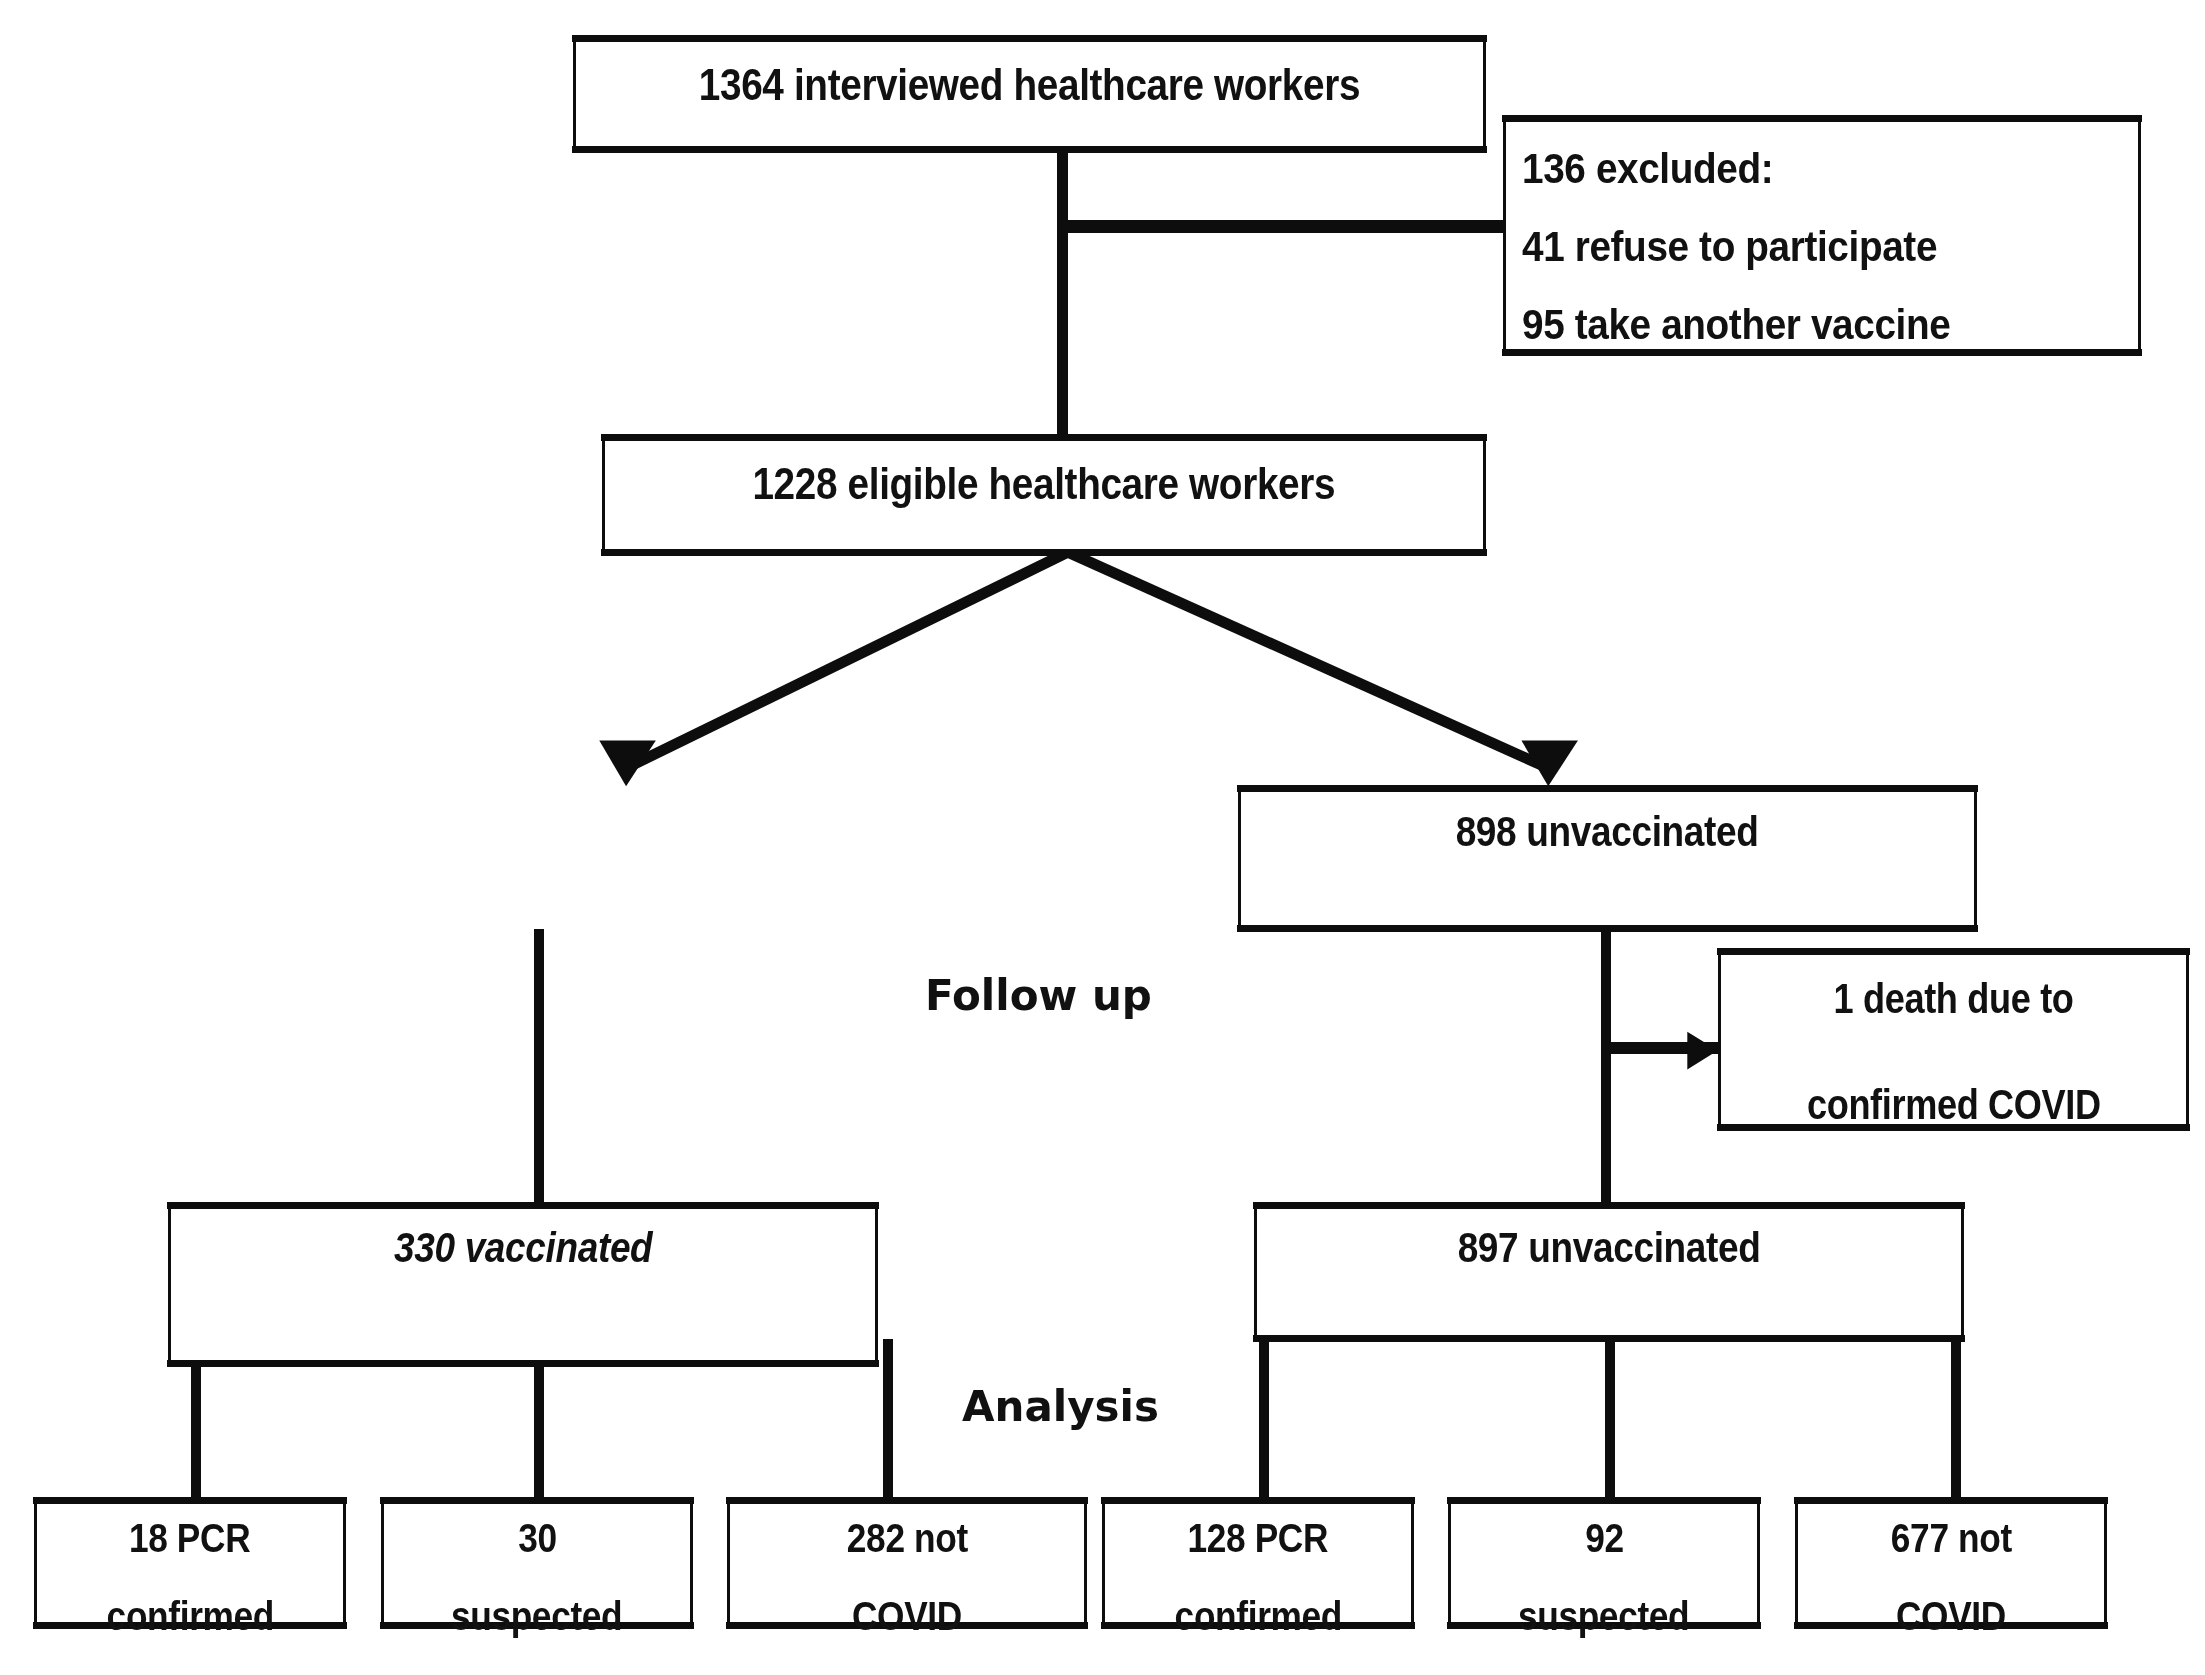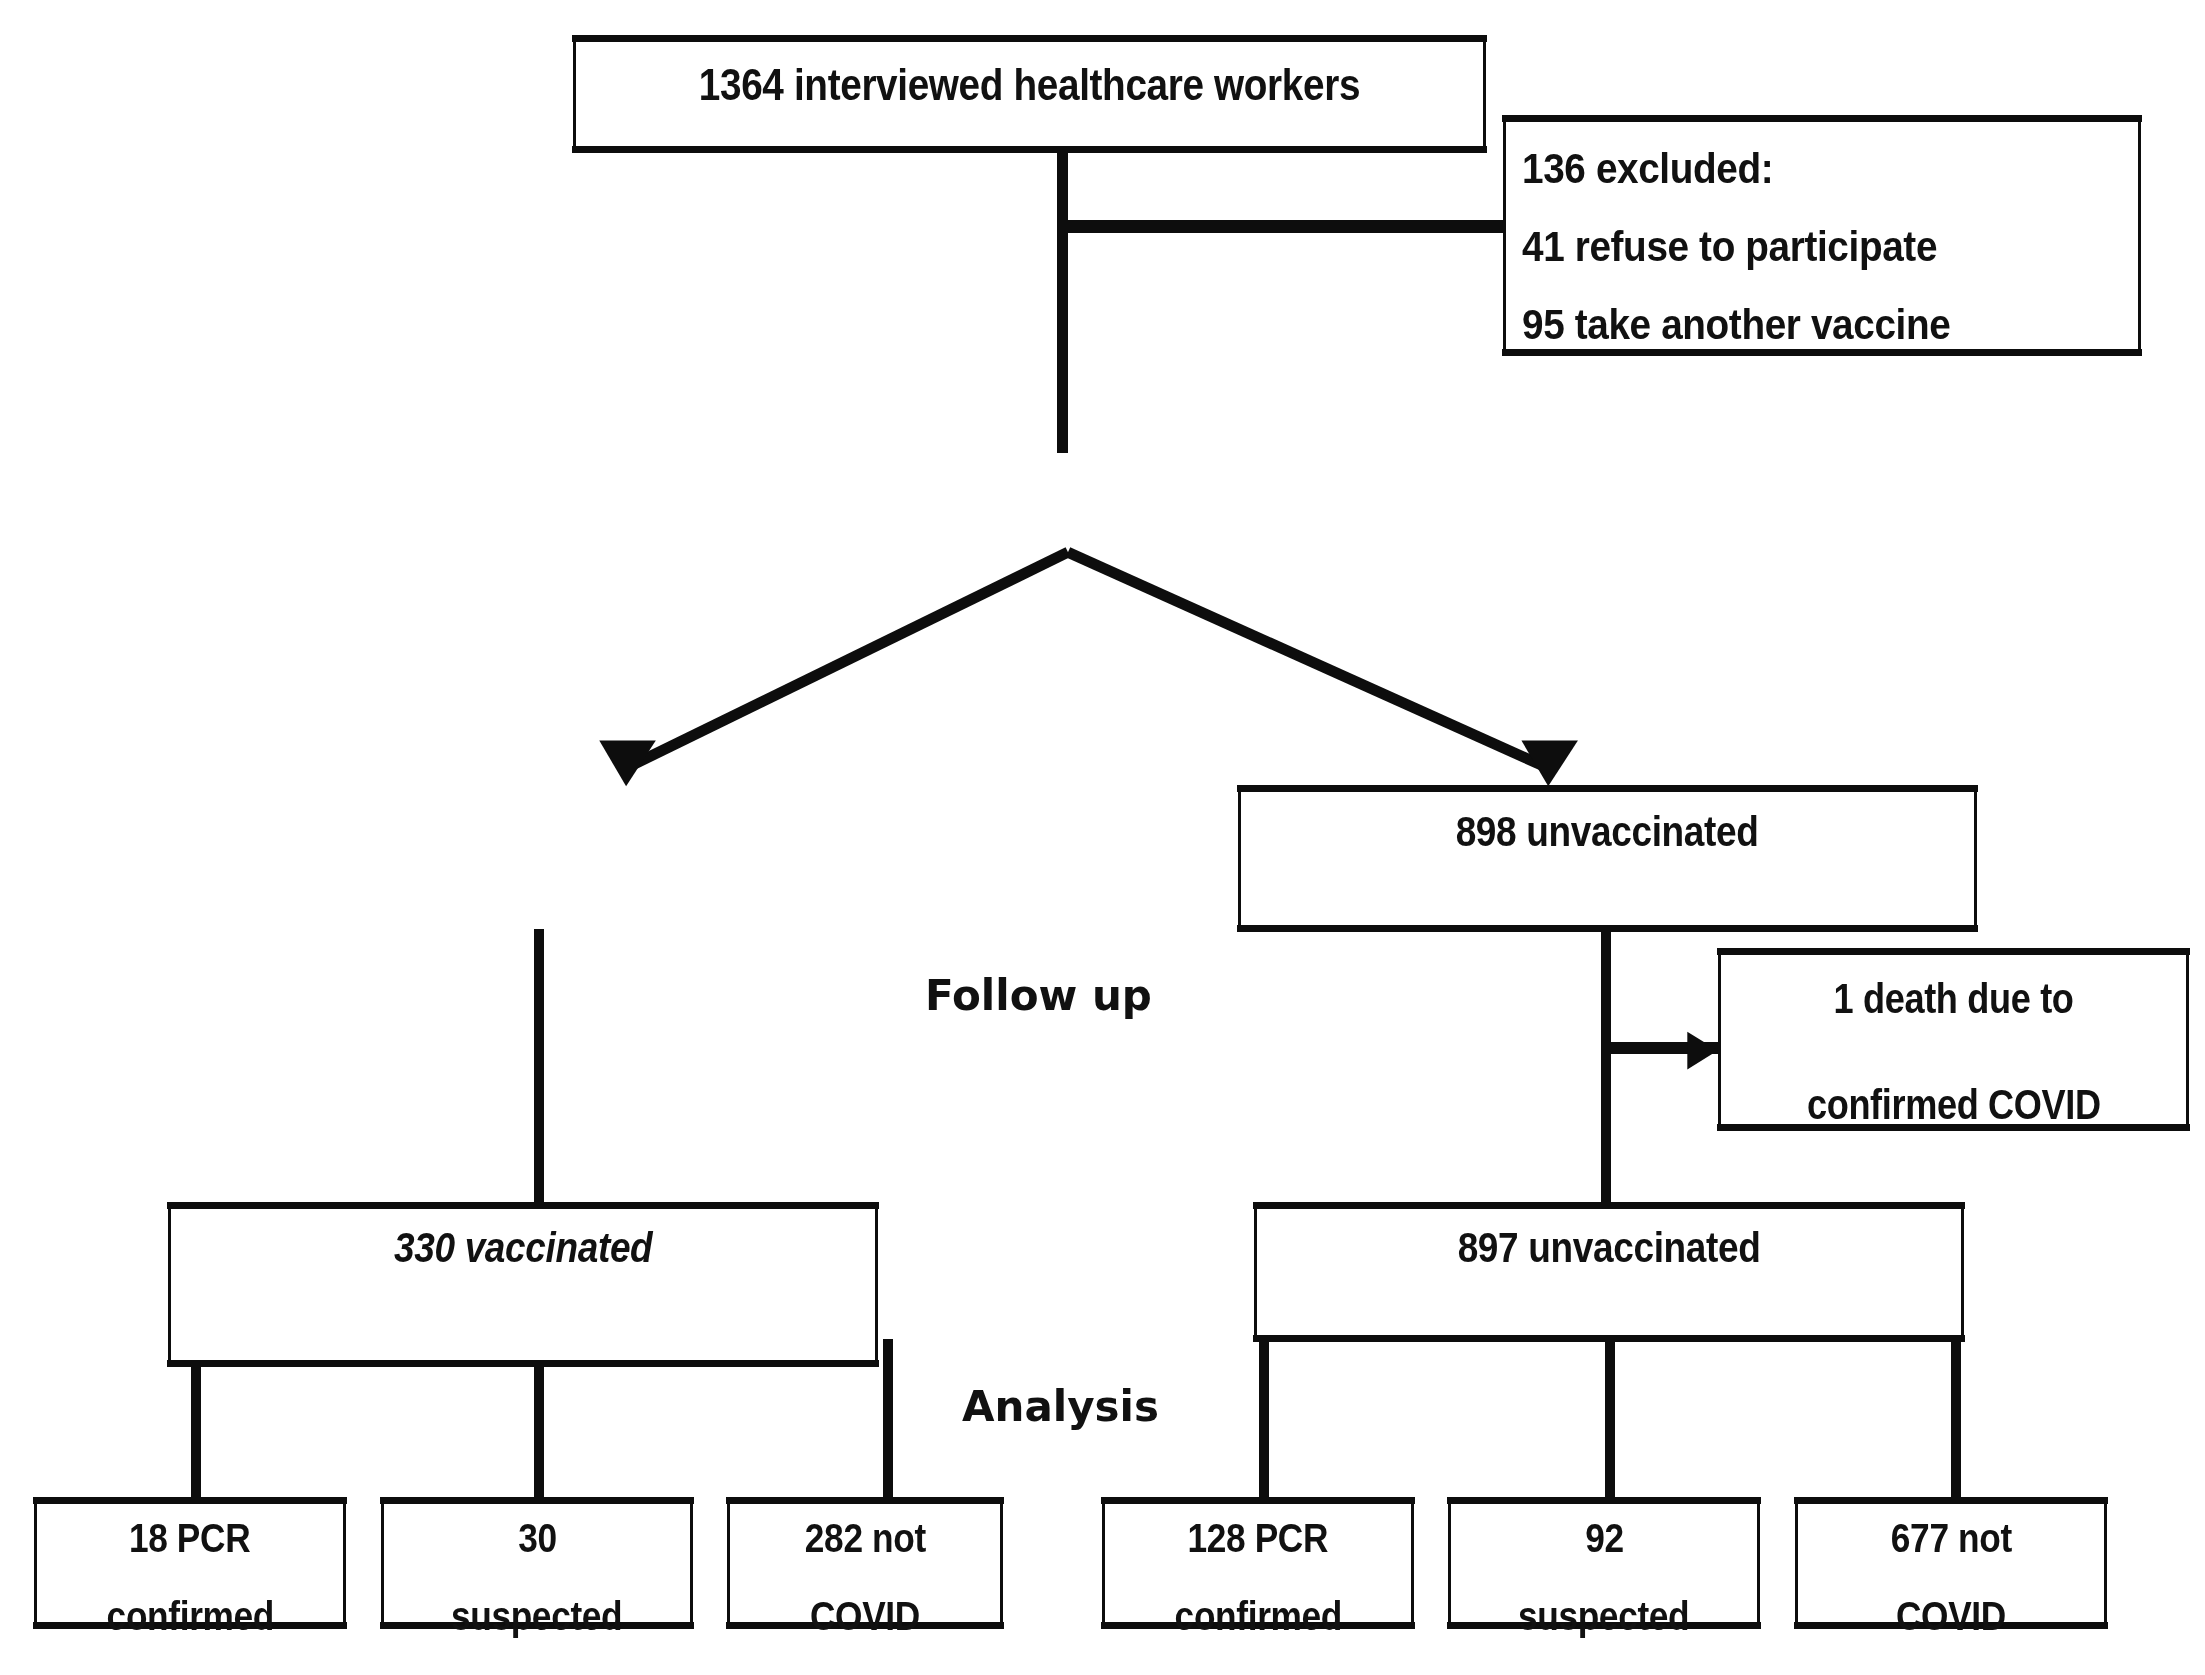--- a/index.html
+++ b/index.html
@@ -135,20 +135,23 @@
   <div class="vline" style="left:1043px; top:149px; width:11px; height:304px;"></div>
 
   <div class="hline" style="left:1043px; top:220px; width:456px; height:13px;"></div>
 
   <div class="box" style="left:1489px; top:116px; width:638px; height:239px; padding:25px 0 0 16px; align-items:flex-start;">
     <div class="excl-line">136 excluded:</div>
     <div class="excl-line" style="margin-top:29px;">41 refuse to participate</div>
     <div class="excl-line" style="margin-top:29px;">95 take another vaccine</div>
   </div>
 
+  <div class="box wide" style="left:588px; top:435px; width:884px; height:120px;">
+    <div class="txt pad-top">1228 eligible healthcare workers</div>
+  </div>
 
 
   <div class="box mid" style="left:1224px; top:786px; width:739px; height:145px;">
     <div class="txt" style="padding-top:20px;">898 unvaccinated</div>
   </div>
 
   <div class="stage-label" style="left:911px; top:971px;">Follow up</div>
 
   <div class="vline" style="left:520px; top:929px; width:10px; height:283px;"></div>
   <div class="vline" style="left:1587px; top:929px; width:10px; height:283px;"></div>
@@ -181,21 +184,21 @@
   <div class="box leaf" style="left:20px; top:1498px; width:312px; height:130px;">
     <div class="txt" style="padding-top:16px;">18 PCR</div>
     <div class="txt" style="padding-top:35px;">confirmed</div>
   </div>
 
   <div class="box leaf" style="left:367px; top:1498px; width:312px; height:130px;">
     <div class="txt" style="padding-top:16px;">30</div>
     <div class="txt" style="padding-top:35px;">suspected</div>
   </div>
 
-  <div class="box leaf" style="left:713px; top:1498px; width:276px; height:130px;">
+  <div class="box leaf" style="left:713px; top:1498px; width:360px; height:130px;">
     <div class="txt" style="padding-top:16px;">282 not</div>
     <div class="txt" style="padding-top:35px;">COVID</div>
   </div>
 
   <div class="box leaf" style="left:1088px; top:1498px; width:312px; height:130px;">
     <div class="txt" style="padding-top:16px;">128 PCR</div>
     <div class="txt" style="padding-top:35px;">confirmed</div>
   </div>
 
   <div class="box leaf" style="left:1434px; top:1498px; width:312px; height:130px;">

